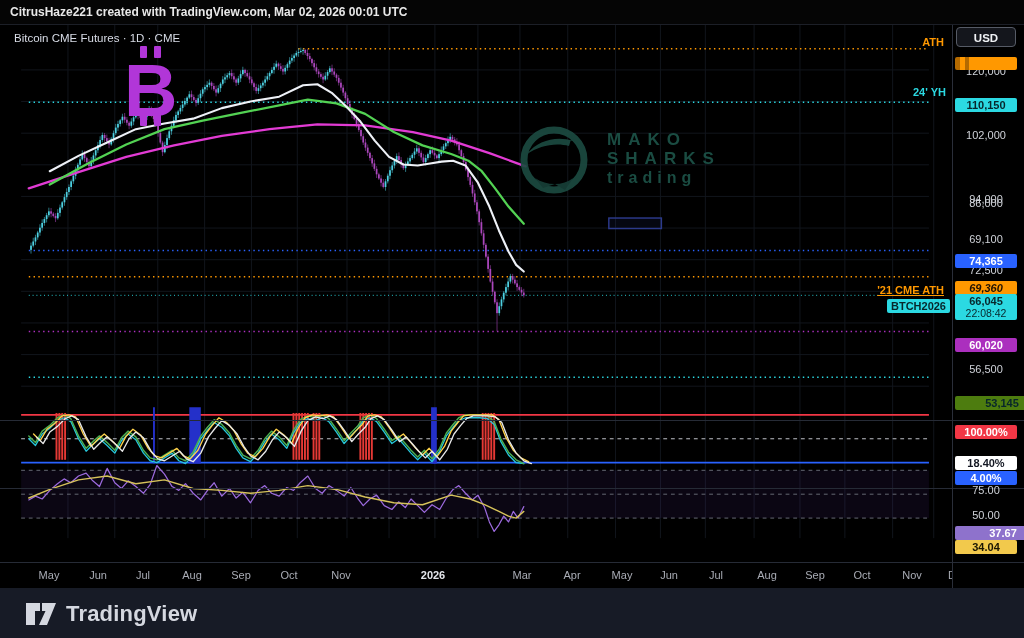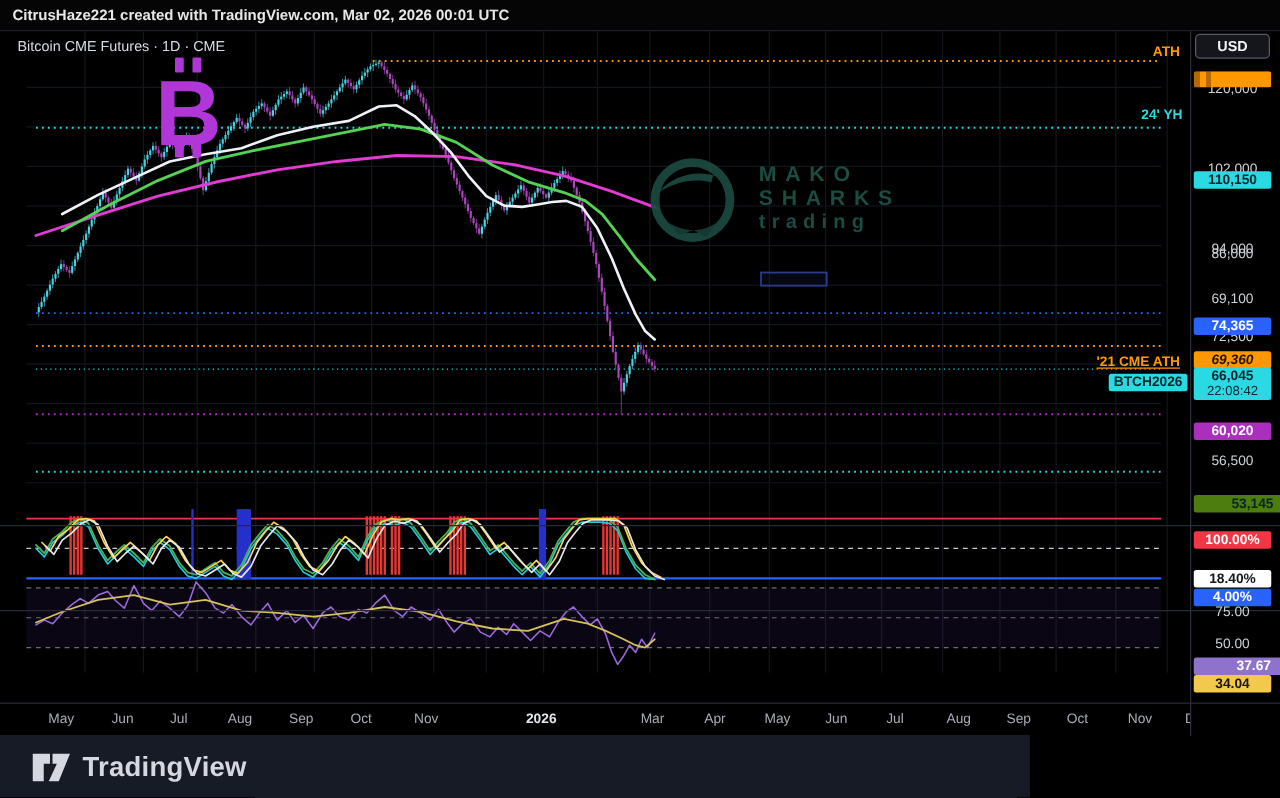--- a/index.html
+++ b/index.html
@@ -38,21 +38,21 @@
   #wm-text{margin-left:14px;color:#1d5348;font-weight:bold;}
   #wm-text .l1,#wm-text .l2{font-size:17px;letter-spacing:7px;line-height:19px;}
   #wm-text .l3{font-size:16px;letter-spacing:5px;line-height:19px;}
   
   #btclogo{position:absolute;left:96px;top:44px;z-index:2;}
   
   #timeaxis{position:absolute;left:0;top:563px;width:952px;height:25px;background:#000;overflow:hidden;z-index:3;}
   .month{position:absolute;top:6px;transform:translateX(-50%);color:#a9acb5;font-size:11px;text-align:right;}
   .month.strong{color:#e3e5ea;font-weight:bold;}
   
-  #footer{position:absolute;left:0;top:588px;width:824px;height:50px;background:#171b26;z-index:6;}
+  #footer{position:absolute;left:0;top:588px;width:1024px;height:50px;background:#171b26;z-index:6;}
   #tvlogo{position:absolute;left:26px;top:13px;display:flex;align-items:center;}
   #tvlogo .brand{color:#d5d8e0;font-size:22px;font-weight:bold;margin-left:10px;letter-spacing:.2px;}
 </style>
 </head>
 <body>
 
 <div id="stage">
   <div id="topbar">CitrusHaze221 created with TradingView.com, Mar 02, 2026 00:01 UTC</div>
   <div id="symtitle">Bitcoin CME Futures · 1D · CME</div>
 
@@ -618,21 +618,21 @@
   <div id="vsep"></div>
 
   <div id="pricescale">
       <div class="tick" style="top: 40px;">120,000</div>
       <div class="tick" style="top: 104.195px;">102,000</div>
       <div class="tick" style="top: 136.458px; margin-top: 32px;">94,000</div>
       <div class="tick" style="top: 171.592px;">86,000</div>
       <div class="tick" style="top: 207.635px;">69,100</div>
       <div class="tick" style="top: 239.043px;">72,500</div>
       <div class="tick" style="top: 337.534px;">56,500</div>
-      <div class="plabel" style="top: 73.3312px; background: rgb(43, 217, 226); color: rgb(7, 38, 43); margin-top: 39px;">110,150</div>
+      <div class="plabel" style="top: 73.3312px; background: rgb(43, 217, 226); color: rgb(7, 38, 43);">110,150</div>
       <div class="plabel" style="top: 228.51px; background: rgb(41, 98, 255); color: rgb(255, 255, 255);">74,365</div>
       <div class="plabel" style="top: 256.032px; background: rgb(255, 152, 0); color: rgb(36, 19, 0); font-style: italic;">69,360</div>
       <div class="plabel" style="top: 269.376px; background: rgb(43, 217, 226); color: rgb(7, 38, 43);">66,045<div class="sub">22:08:42</div></div>
       <div class="plabel" style="top: 313.161px; background: rgb(171, 47, 190); color: rgb(255, 255, 255);">60,020</div>
       <div class="plabel" style="top: 371px; background: #4d7c0f; color: rgb(7, 38, 43); padding-left: 16px;">53,145</div>
       <div class="plabel" style="top: 400px; background: rgb(242, 54, 69); color: rgb(255, 255, 255);">100.00%</div>
       <div class="plabel" style="top: 431px; background: rgb(255, 255, 255); color: rgb(19, 23, 34);">18.40%</div>
       <div class="plabel" style="top: 446px; background: rgb(41, 98, 255); color: rgb(255, 255, 255);">4.00%</div>
       <div class="tick" style="top: 459px;">75.00</div>
       <div class="tick" style="top: 484px;">50.00</div>

